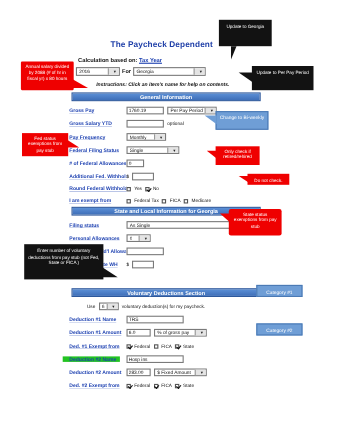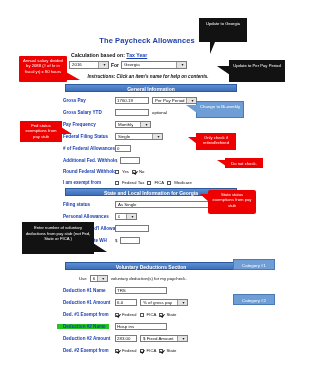--- a/index.html
+++ b/index.html
@@ -82,21 +82,21 @@
   }
   .tail{position:absolute;width:0;height:0;}
 </style>
 </head>
 <body>
 
 <div class="page">
 
   <div class="form">
 
-    <div class="title">The Paycheck Allowances</div>
+    <div class="title">The Paycheck Dependent</div>
 
     <div class="calcline">
       <span>Calculation based on:</span>
       <span class="lnk">Tax Year</span>
     </div>
 
     <div class="row-year">
       <div class="sel" style="width:40px;">
         <span>2016</span>
         <span class="arw">▾</span>

